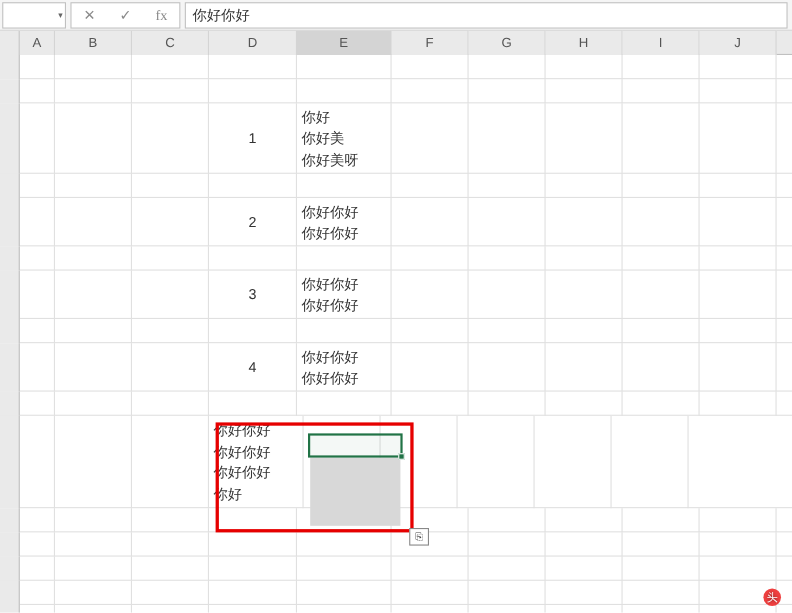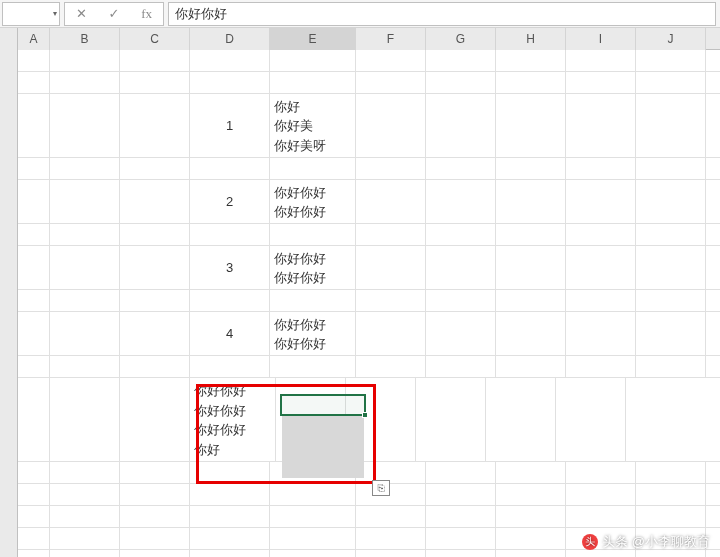--- a/index.html
+++ b/index.html
@@ -448,15 +448,14 @@
   </div>
 
   <div class="red-box" style="top:356px;left:196px;width:180px;height:100px"></div>
 
   <div class="fill-options" style="top:452px;left:372px">
     <span>⎘</span>
   </div>
 
   <div class="watermark">
     <span class="wm-icon">头</span>
-    <span>头条 @小李聊教育</span>
   </div>
 </div>
 
 </body></html>

